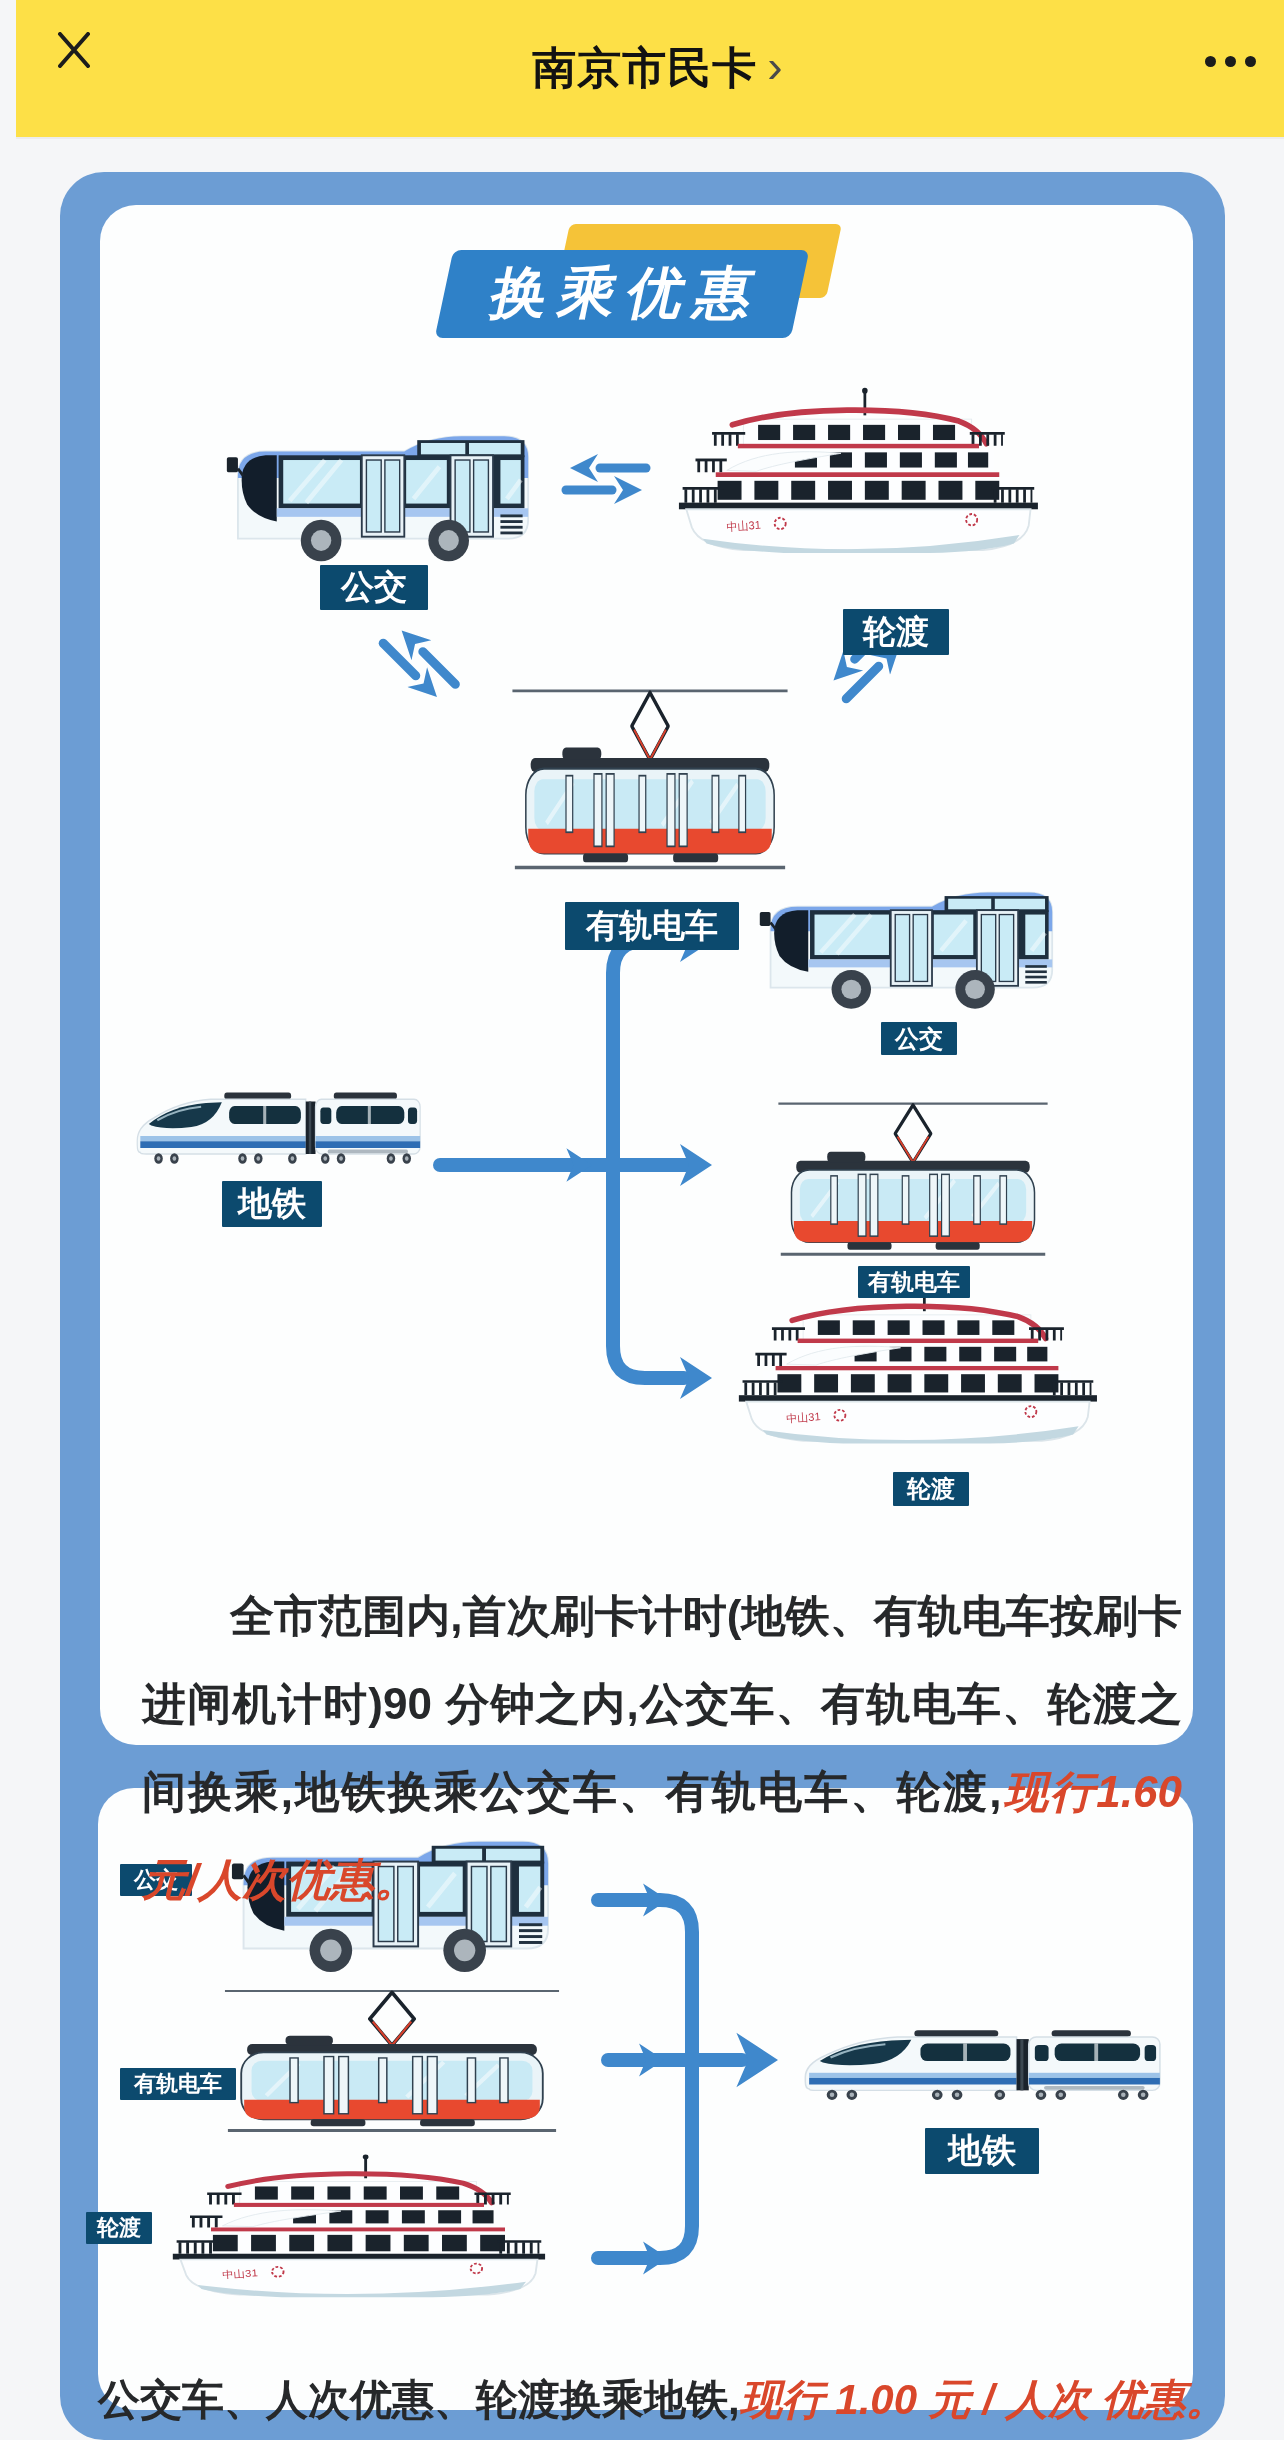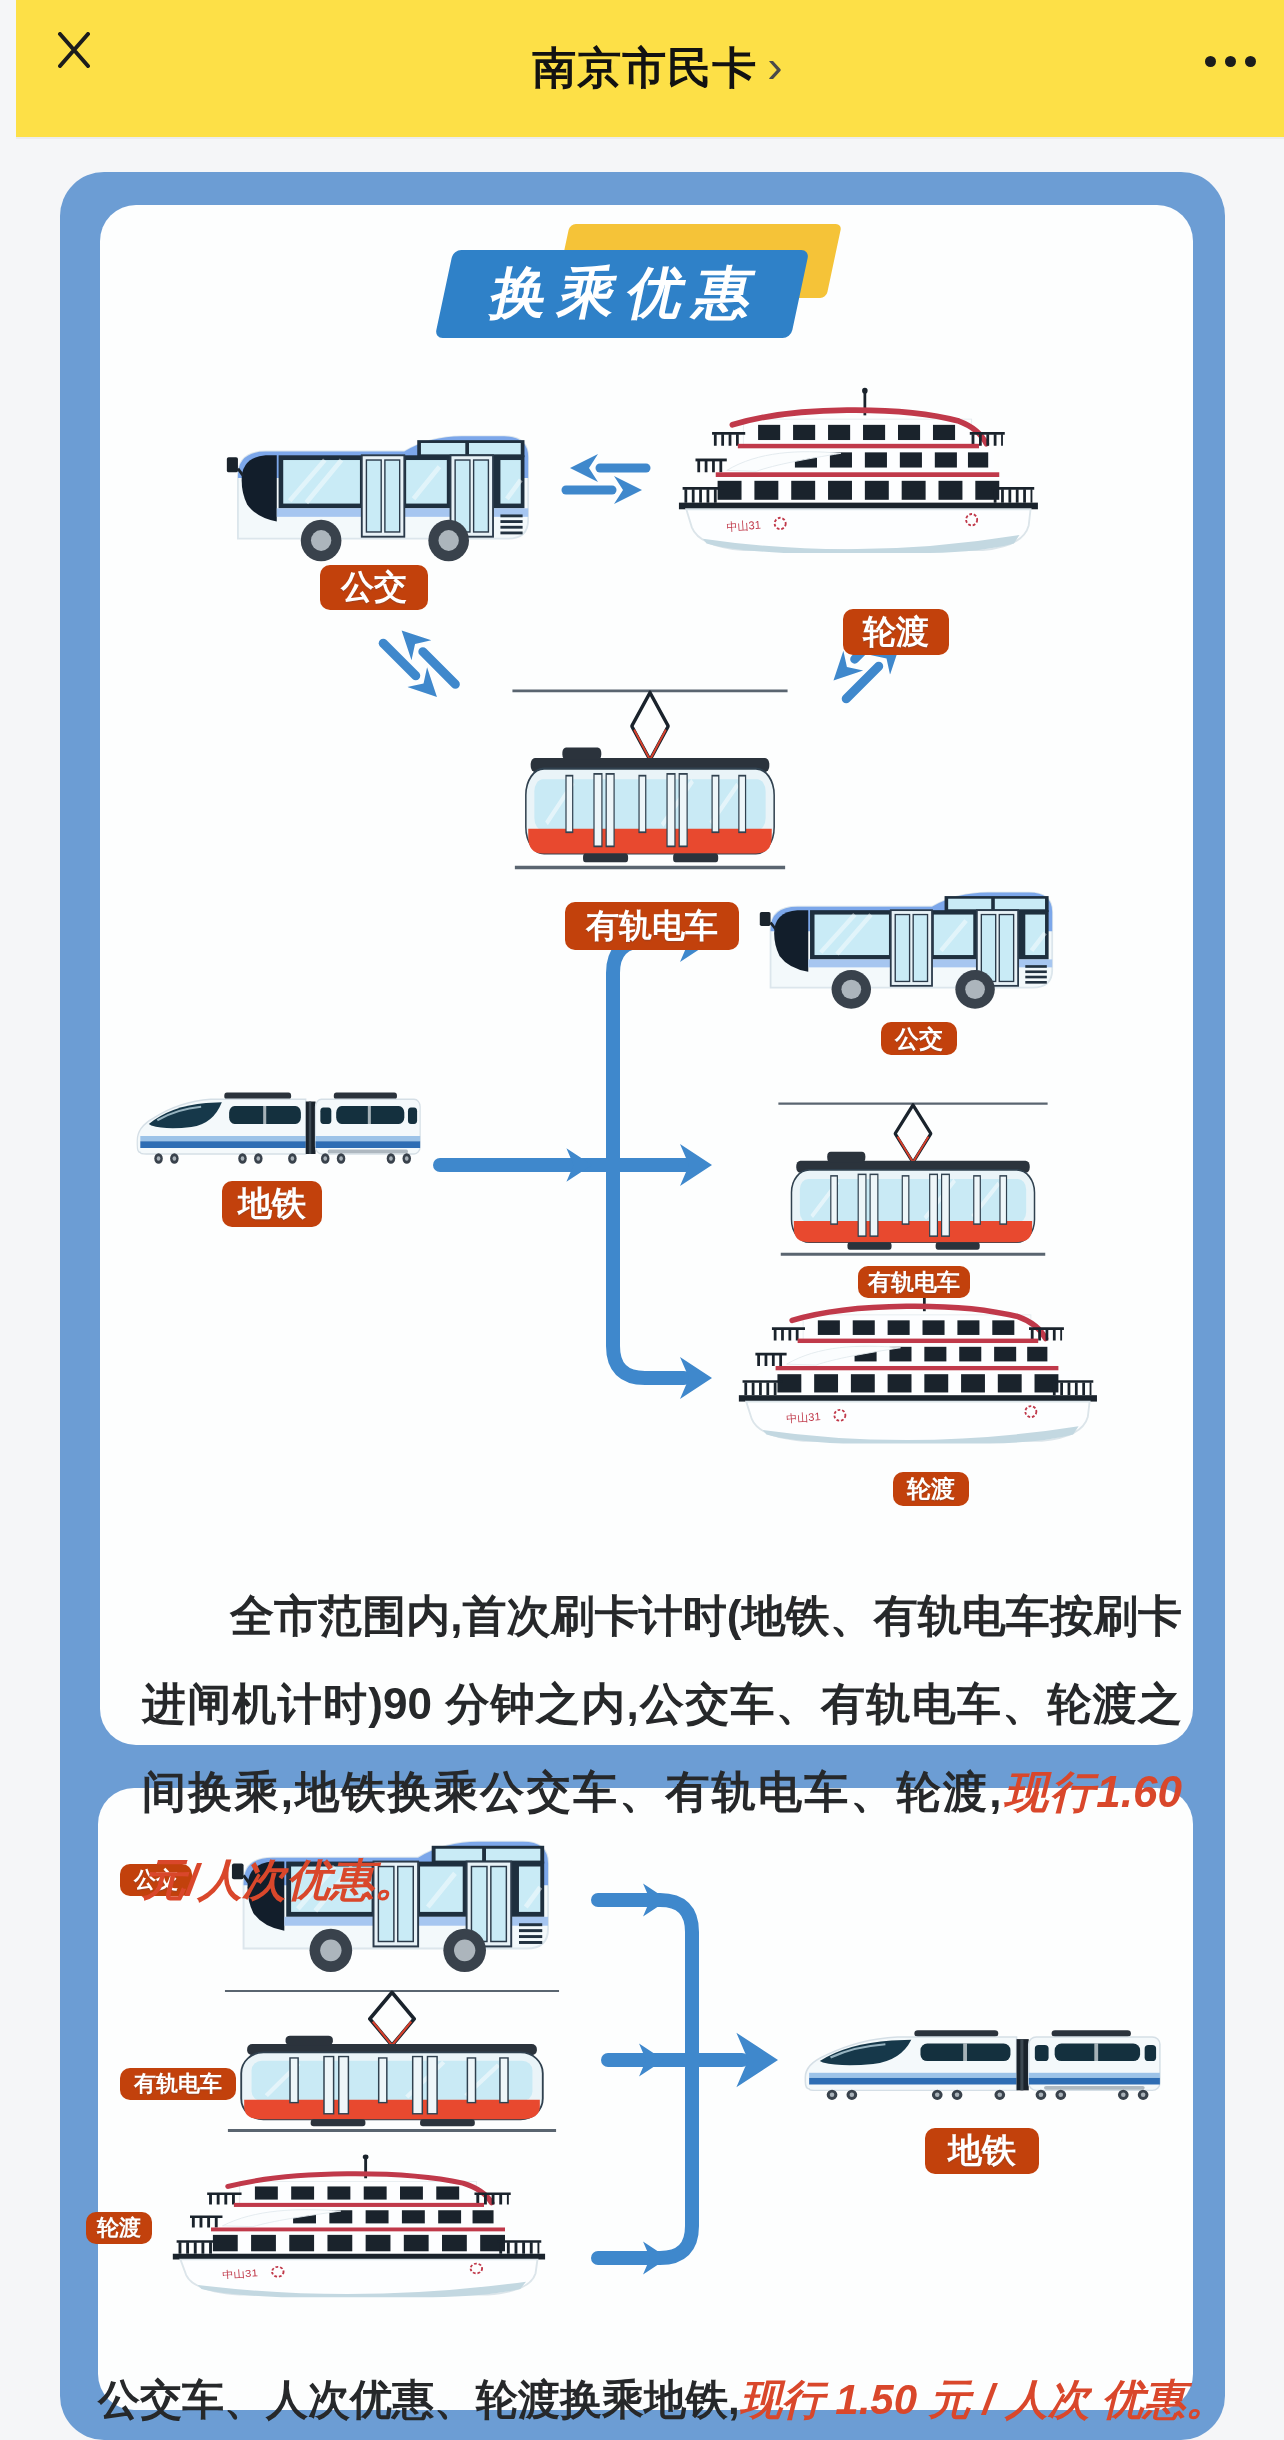--- a/index.html
+++ b/index.html
@@ -37,22 +37,22 @@
   .banner-blue{
     position:absolute;left:444px;top:250px;width:356px;height:88px;background:#2f81c8;
     transform:skewX(-12deg);border-radius:8px;z-index:5;
     display:flex;align-items:center;justify-content:center;
   }
   .banner-blue span{
     color:#ffffff;font-size:56px;font-weight:bold;letter-spacing:12px;padding-left:12px;
   }
   
   .chip{
-    position:absolute;background:#c2410c;color:#ffffff;font-weight:bold;z-index:6;
-    display:flex;align-items:center;justify-content:center;border-radius:10px;
+    position:absolute;background:#0c4a6e;color:#ffffff;font-weight:bold;z-index:6;
+    display:flex;align-items:center;justify-content:center;border-radius:1px;
     text-shadow:0 1px 1px rgba(30,70,110,.25);white-space:nowrap;
   }
   
   .note1{
     position:absolute;left:128px;top:1528px;width:1040px;z-index:6;
     font-size:44px;line-height:88px;color:#26282a;font-weight:600;
     text-indent:2em;text-align:justify;margin-left:14px;
   }
   .red-em{color:#d9472b;font-style:italic;font-weight:bold;}
   .note2{
@@ -349,13 +349,13 @@
 <div class="chip" style="left:858px;top:1266px;width:112px;height:32px;font-size:23px;">有轨电车</div>
 <div class="chip" style="left:893px;top:1472px;width:76px;height:34px;font-size:24px;">轮渡</div>
 
 <div class="chip" style="left:120px;top:1864px;width:72px;height:32px;font-size:22px;">公交</div>
 <div class="chip" style="left:120px;top:2068px;width:116px;height:32px;font-size:22px;">有轨电车</div>
 <div class="chip" style="left:86px;top:2212px;width:66px;height:32px;font-size:22px;">轮渡</div>
 <div class="chip" style="left:925px;top:2128px;width:114px;height:46px;font-size:34px;">地铁</div>
 
 <p class="note1"><span>全市范围内,首次刷卡计时(地铁、有轨电车按刷卡进闸机计时)90 分钟之内,公交车、有轨电车、轮渡之间换乘,地铁换乘公交车、有轨电车、轮渡,</span><span class="red-em">现行1.60元/人次优惠。</span></p>
 
-<p class="note2"><span>公交车、人次优惠、轮渡换乘地铁,</span><span class="red-em">现行 1.50 元 / 人次 优惠。</span></p>
+<p class="note2"><span>公交车、人次优惠、轮渡换乘地铁,</span><span class="red-em">现行 1.00 元 / 人次 优惠。</span></p>
 
 </body></html>

